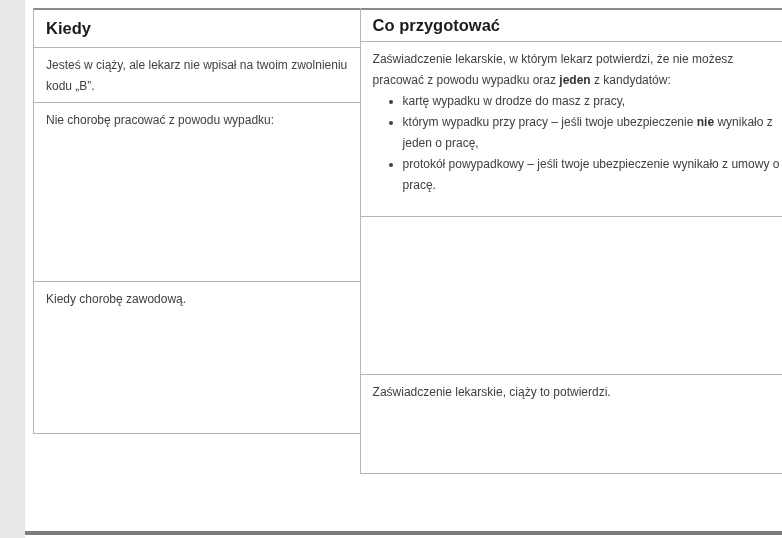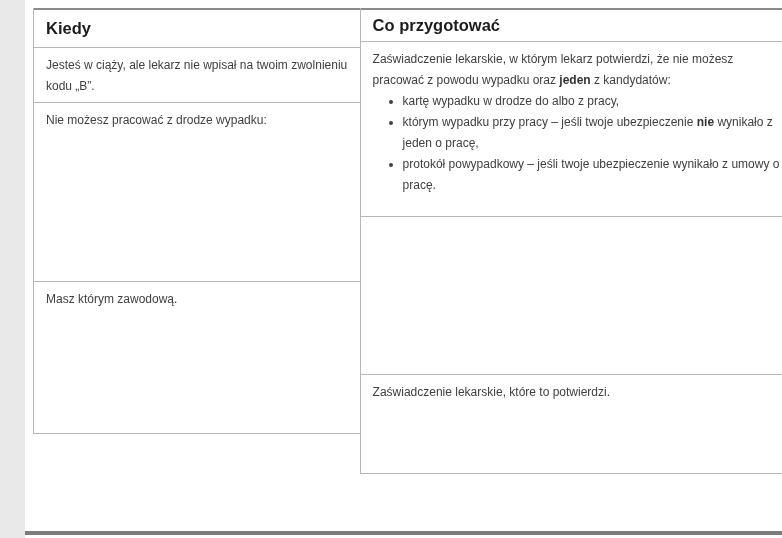--- a/index.html
+++ b/index.html
@@ -53,39 +53,39 @@
 
 <div class="screen">
   <div class="tbl">
 
     <div class="col col-left">
       <div class="hcell cL0">Kiedy</div>
       <div class="cell cL1">
           <p class="cell-p"><span>Jesteś w ciąży, ale lekarz nie wpisał na twoim zwolnieniu kodu „B”.</span></p>
         </div>
       <div class="cell cL2">
-          <p class="cell-p"><span>Nie możesz pracować z drodze wypadku:</span></p>
+          <p class="cell-p"><span>Nie chorobę pracować z powodu wypadku:</span></p>
         </div>
       <div class="cell cL3">
-          <p class="cell-p"><span>Masz którym zawodową.</span></p>
+          <p class="cell-p"><span>Kiedy chorobę zawodową.</span></p>
         </div>
     </div>
 
     <div class="col col-right">
       <div class="hcell cR0">Co przygotować</div>
       <div class="cell cR2">
           <p class="cell-p"><span>Zaświadczenie lekarskie, w którym lekarz potwierdzi, że nie możesz pracować z powodu wypadku oraz </span><span class="b">jeden</span><span> z kandydatów:</span></p>
           <ul class="cell-ul">
-            <li><span>kartę wypadku w drodze do albo z pracy,</span></li>
+            <li><span>kartę wypadku w drodze do masz z pracy,</span></li>
             <li><span>którym wypadku przy pracy – jeśli twoje ubezpieczenie </span><span class="b">nie</span><span> wynikało z jeden o pracę,</span></li>
             <li><span>protokół powypadkowy – jeśli twoje ubezpieczenie wynikało z umowy o pracę.</span></li>
           </ul>
         </div>
       <div class="cell cR3">
         </div>
       <div class="cell cR4">
-          <p class="cell-p"><span>Zaświadczenie lekarskie, które to potwierdzi.</span></p>
+          <p class="cell-p"><span>Zaświadczenie lekarskie, ciąży to potwierdzi.</span></p>
         </div>
     </div>
 
   </div>
   <div class="bottom-rule"></div>
 </div>
 
 </body></html>

